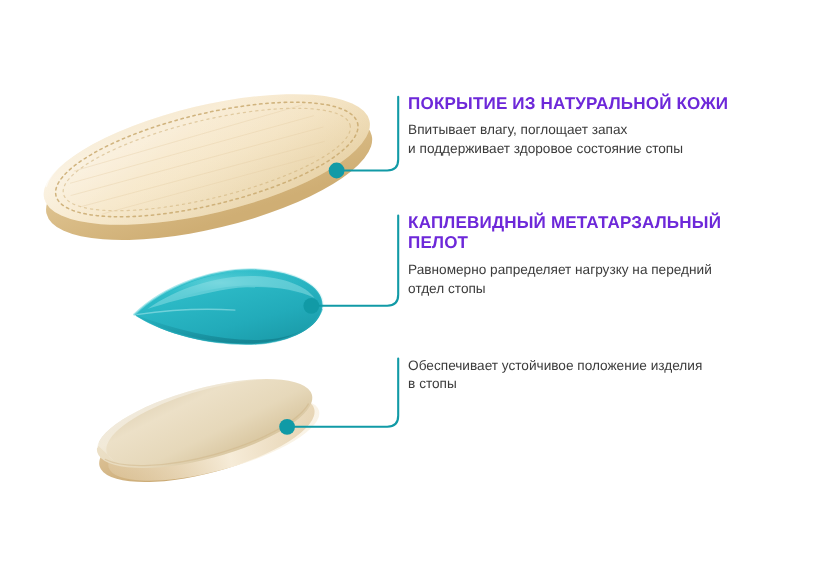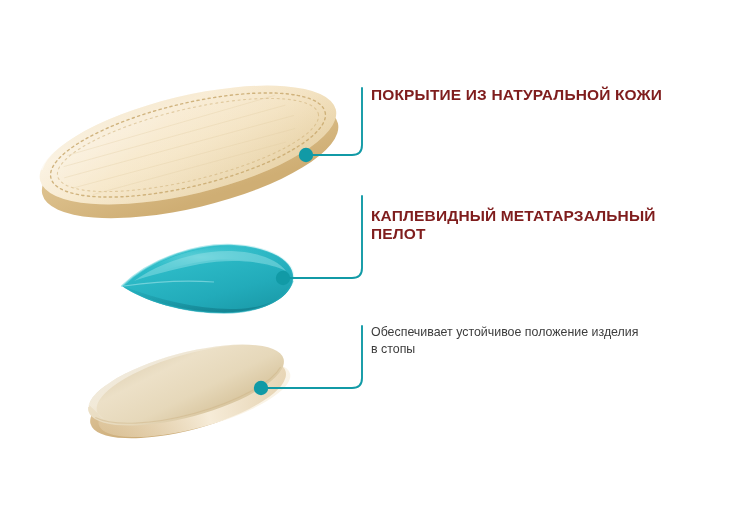--- a/index.html
+++ b/index.html
@@ -31,33 +31,33 @@
   .callout {
     position: absolute;
     width: 330px;
   }
   .callout-title {
     margin: 0 0 6px 0;
     font-size: 15.5px;
     font-weight: bold;
     line-height: 1.18;
     letter-spacing: 0.15px;
-    color: #7f1d1d;
+    color: #6d28d9;
     text-transform: uppercase;
     white-space: pre-line;
   }
   .callout-body {
     margin: 0;
     font-size: 12.4px;
     line-height: 1.38;
     color: #3c3c3c;
     white-space: pre-line;
   }
   #callout-1 { left: 371px; top: 86px; }
-  #callout-2 { left: 371px; top: 194px; margin-top: 13px; }
+  #callout-2 { left: 371px; top: 194px; }
   #callout-3 { left: 371px; top: 324px; }
 </style>
 </head>
 <body>
 
 <div id="stage">
 
   <svg id="artwork" viewBox="0 0 749 511" aria-hidden="true">
     <defs>
 
@@ -206,25 +206,29 @@
     </g>
     <g fill="#119aa6">
       <circle cx="306" cy="155" r="7.2"></circle>
       <circle cx="283" cy="278" r="7.2"></circle>
       <circle cx="261" cy="388" r="7.2"></circle>
     </g>
   </svg>
 
   <div class="callout" id="callout-1">
     <h2 class="callout-title">ПОКРЫТИЕ ИЗ НАТУРАЛЬНОЙ КОЖИ</h2>
+    <p class="callout-body">Впитывает влагу, поглощает запах
+и поддерживает здоровое состояние стопы</p>
   </div>
 
   <div class="callout" id="callout-2">
     <h2 class="callout-title">КАПЛЕВИДНЫЙ МЕТАТАРЗАЛЬНЫЙ
 ПЕЛОТ</h2>
+    <p class="callout-body">Равномерно рапределяет нагрузку на передний
+отдел стопы</p>
   </div>
 
   <div class="callout" id="callout-3">
     <p class="callout-body">Обеспечивает устойчивое положение изделия
 в стопы</p>
   </div>
 
 </div>
 
 </body></html>

